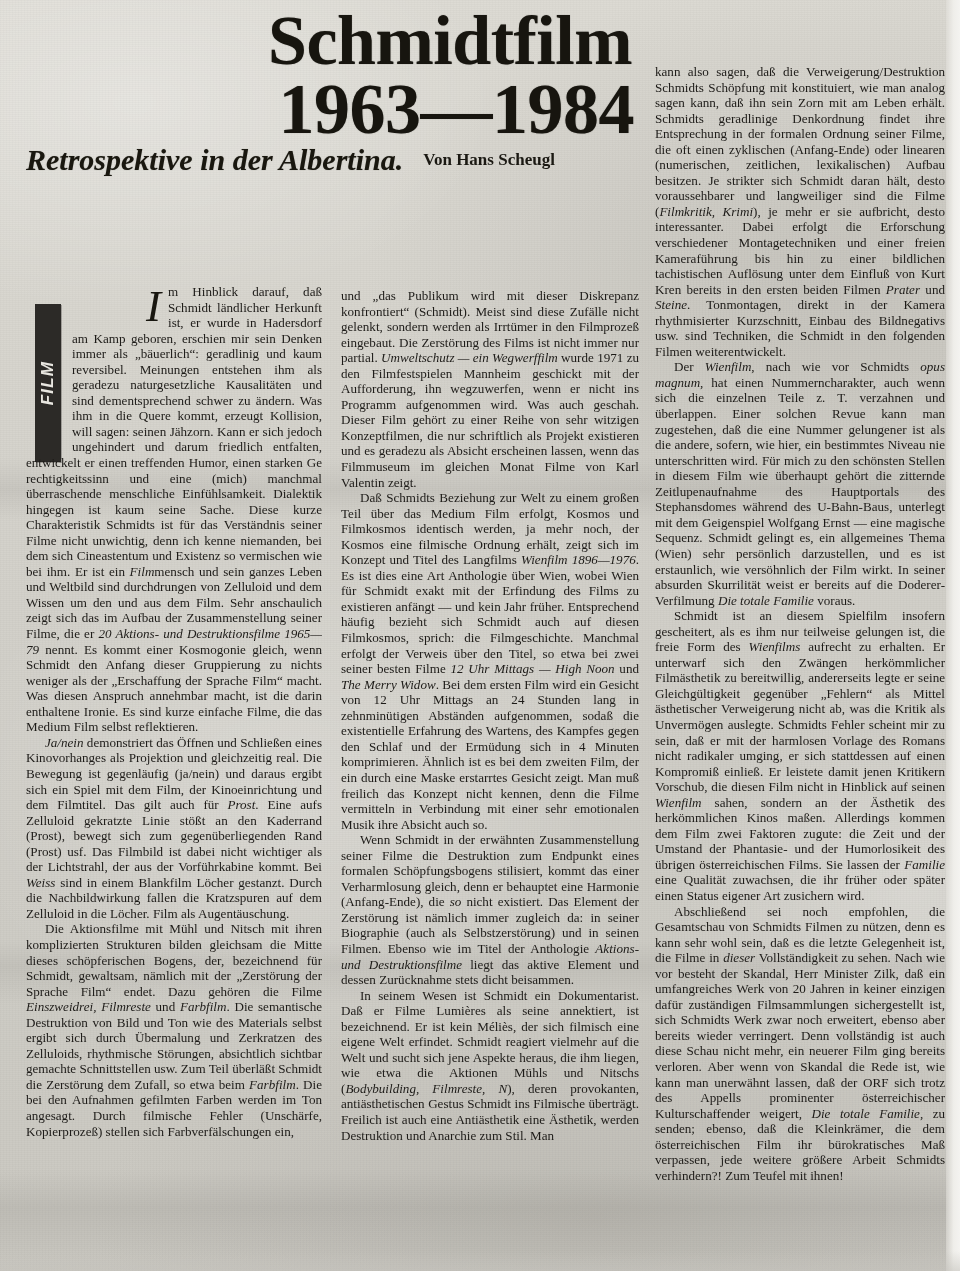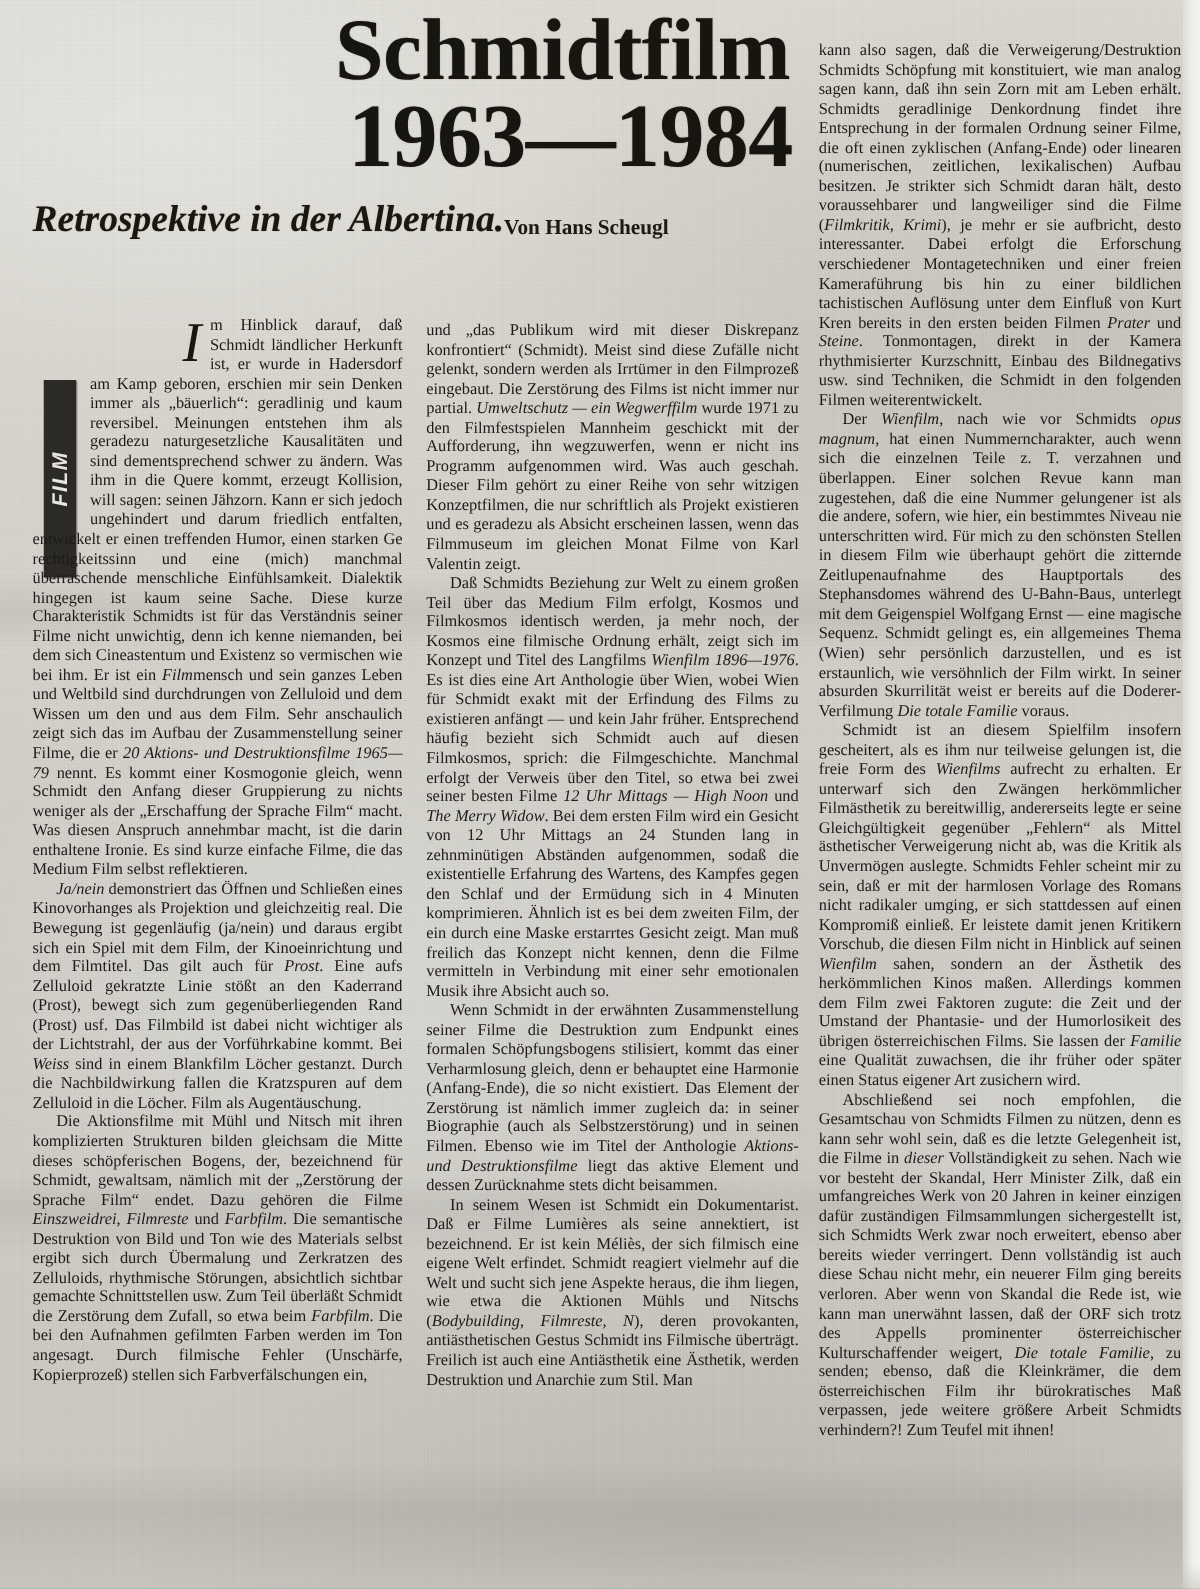--- a/index.html
+++ b/index.html
@@ -7,21 +7,21 @@
     margin: 0;
     padding: 0;
     background: #b9b7b1;
   }
 
   #page {
     position: relative;
     width: 960px;
     height: 1271px;
     overflow: hidden;
-    background: #14b8a6;
+    background: #8b5cf6;
     font-family: "Liberation Serif", "DejaVu Serif", serif;
     color: #1c1a18;
     -webkit-font-smoothing: none;
   }
 
   
   #paper-base {
     position: absolute;
     inset: 0;
     background:
@@ -88,24 +88,23 @@
     letter-spacing: -0.5px;
     color: #17150f;
     line-height: 0.94;
     text-shadow: 0 0 1px rgba(30,28,24,0.45);
   }
   #headline-title { font-size: 70px; margin-right: 4px; }
   #headline-years { font-size: 72px; margin-top: 2px; margin-right: 2px; }
 
   .subline {
     display: flex;
-    align-items: flex-end;
+    align-items: center;
     justify-content: flex-start;
-    margin-top: 16px;
-    gap: 0;
+    gap: 20px;
   }
   #deck-title {
     font-style: italic;
     font-weight: bold;
     font-size: 30px;
     color: #19170f;
     text-shadow: 0 0 1px rgba(30,28,24,0.35);
     white-space: nowrap;
   }
   #byline {
@@ -142,20 +141,21 @@
 
   
   .column {
     position: absolute;
     font-size: 13.1px;
     line-height: 15.55px;
     text-align: justify;
     text-justify: inter-word;
     color: #1d1b18;
     hyphens: manual;
+    margin-top: 32px;
   }
   .column p { margin: 0; text-indent: 1.45em; }
   .column p.noindent { text-indent: 0; }
 
   #col-1 { left: 26px;  top: 252px; width: 296px; }
   #col-2 { left: 341px; top: 256px; width: 298px; }
   #col-3 { left: 655px; top: 32px;  width: 290px; }
 
   
   #dropcap {

